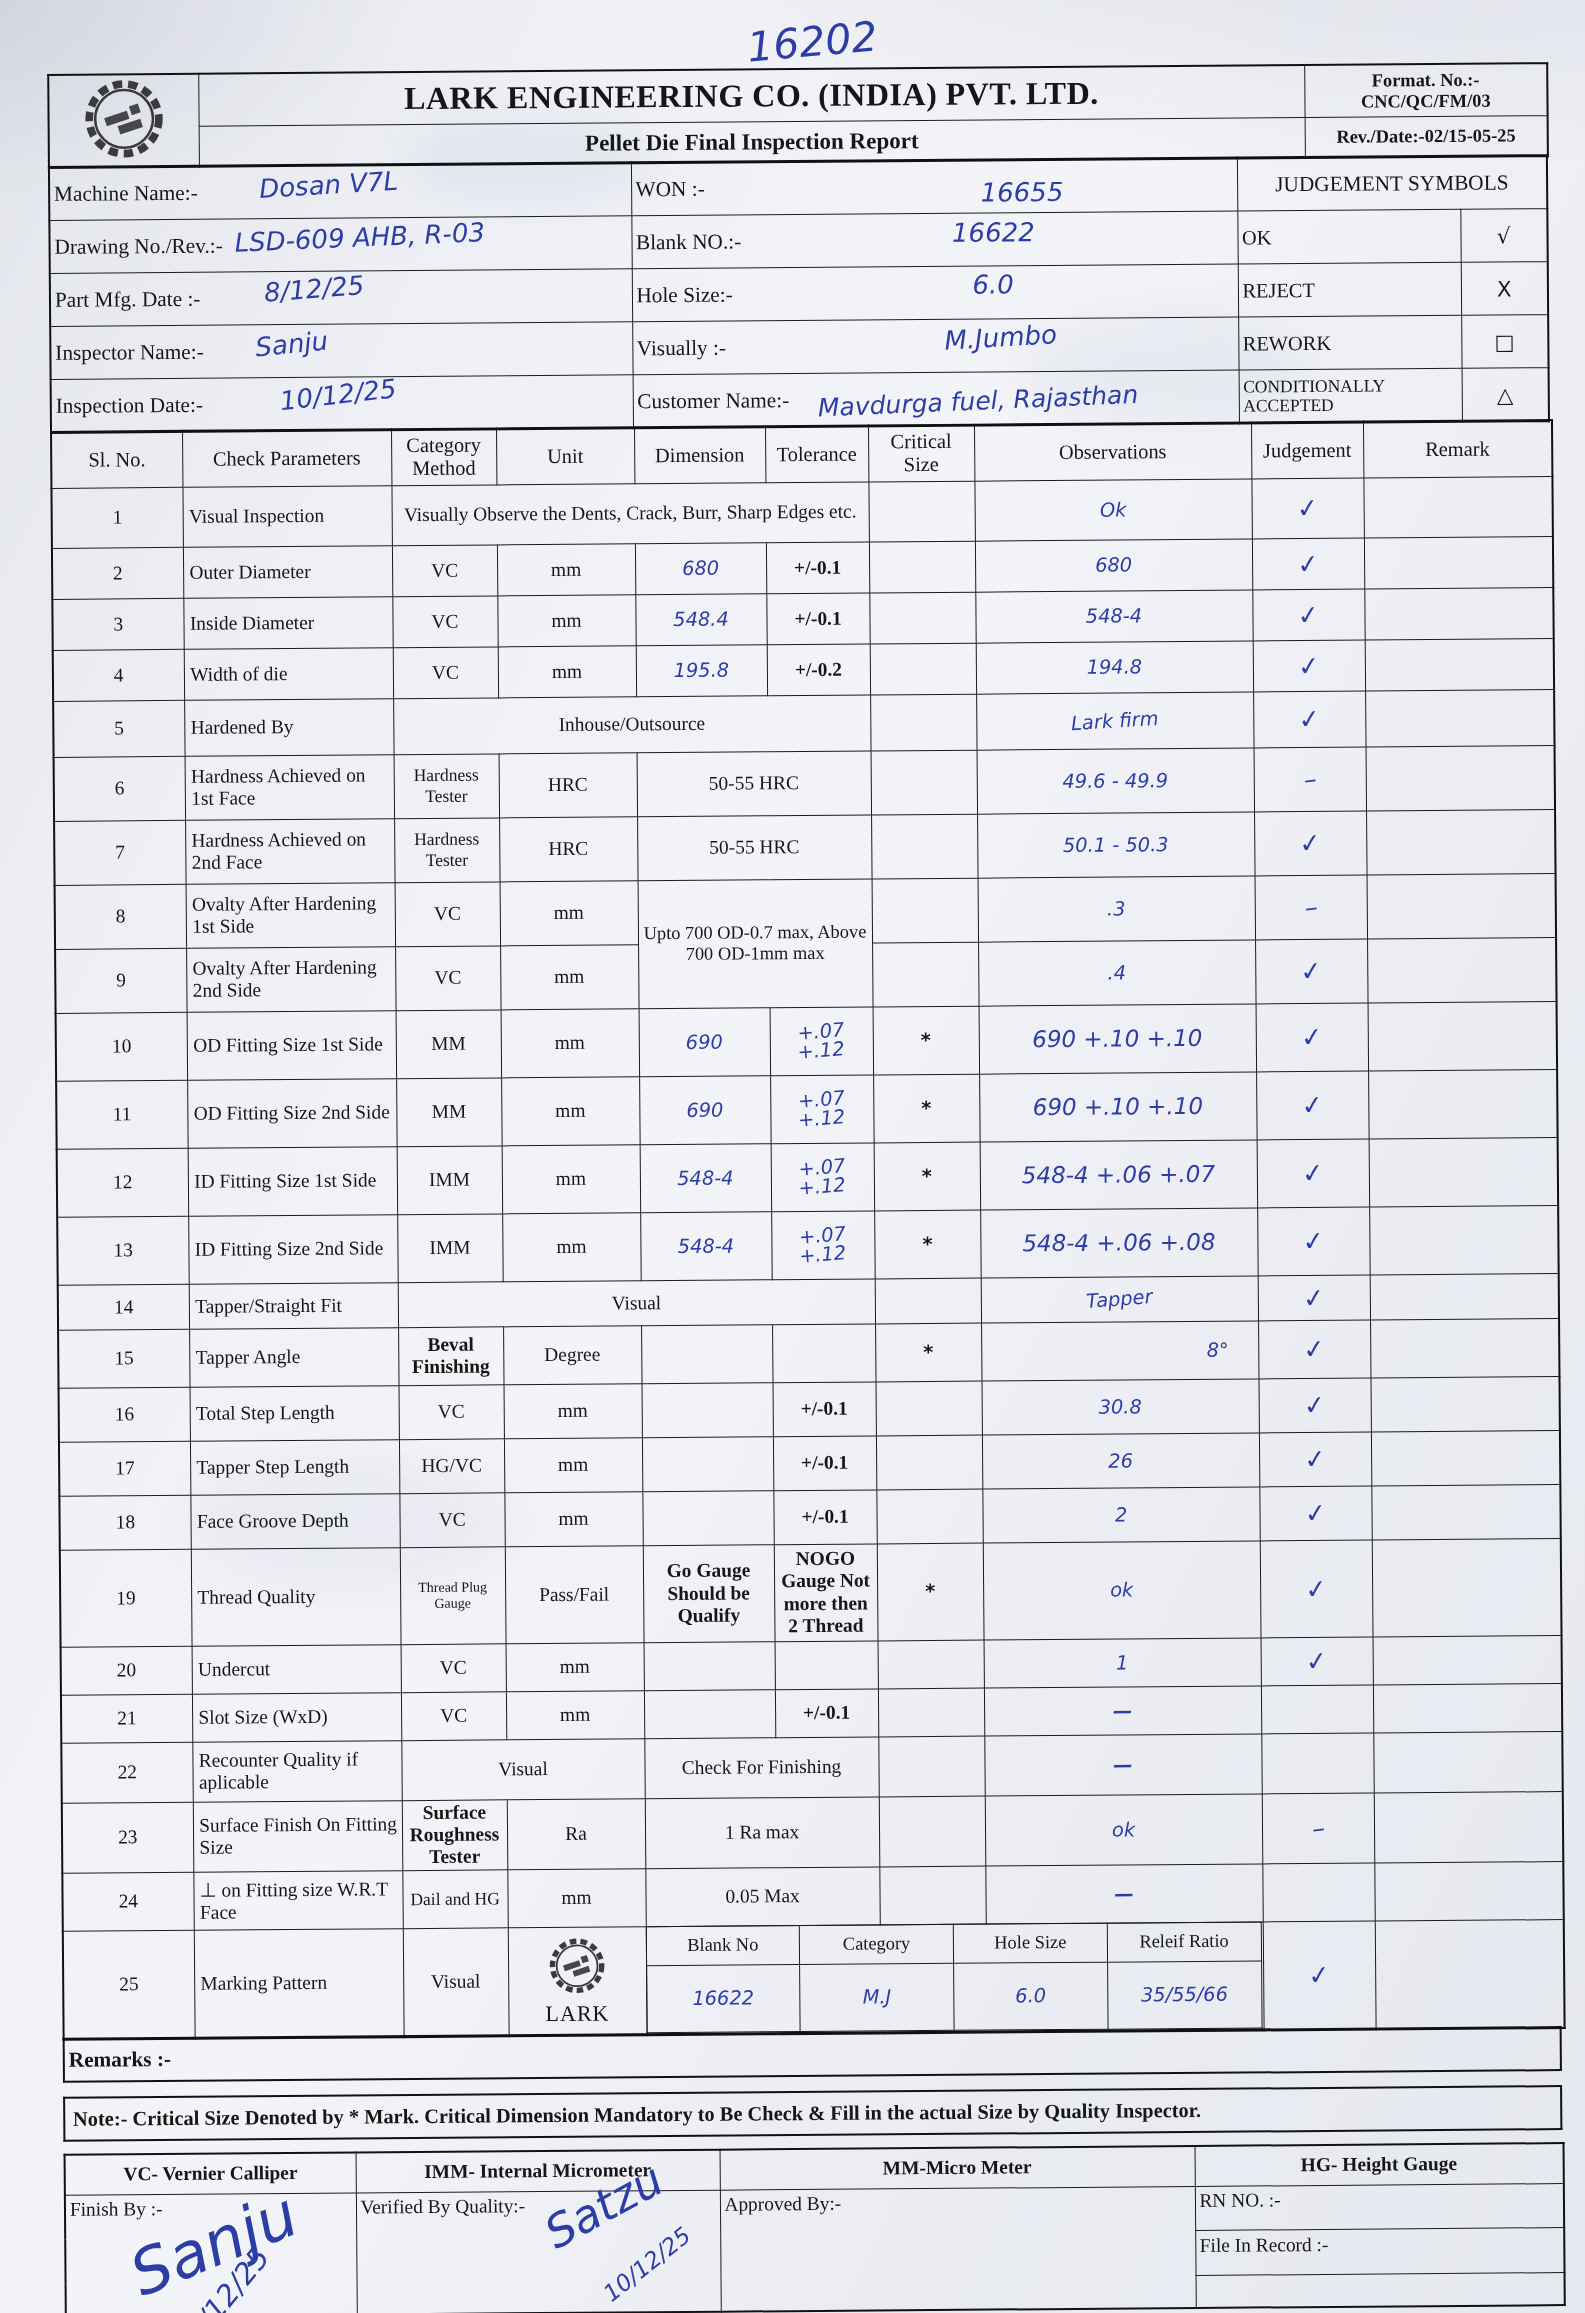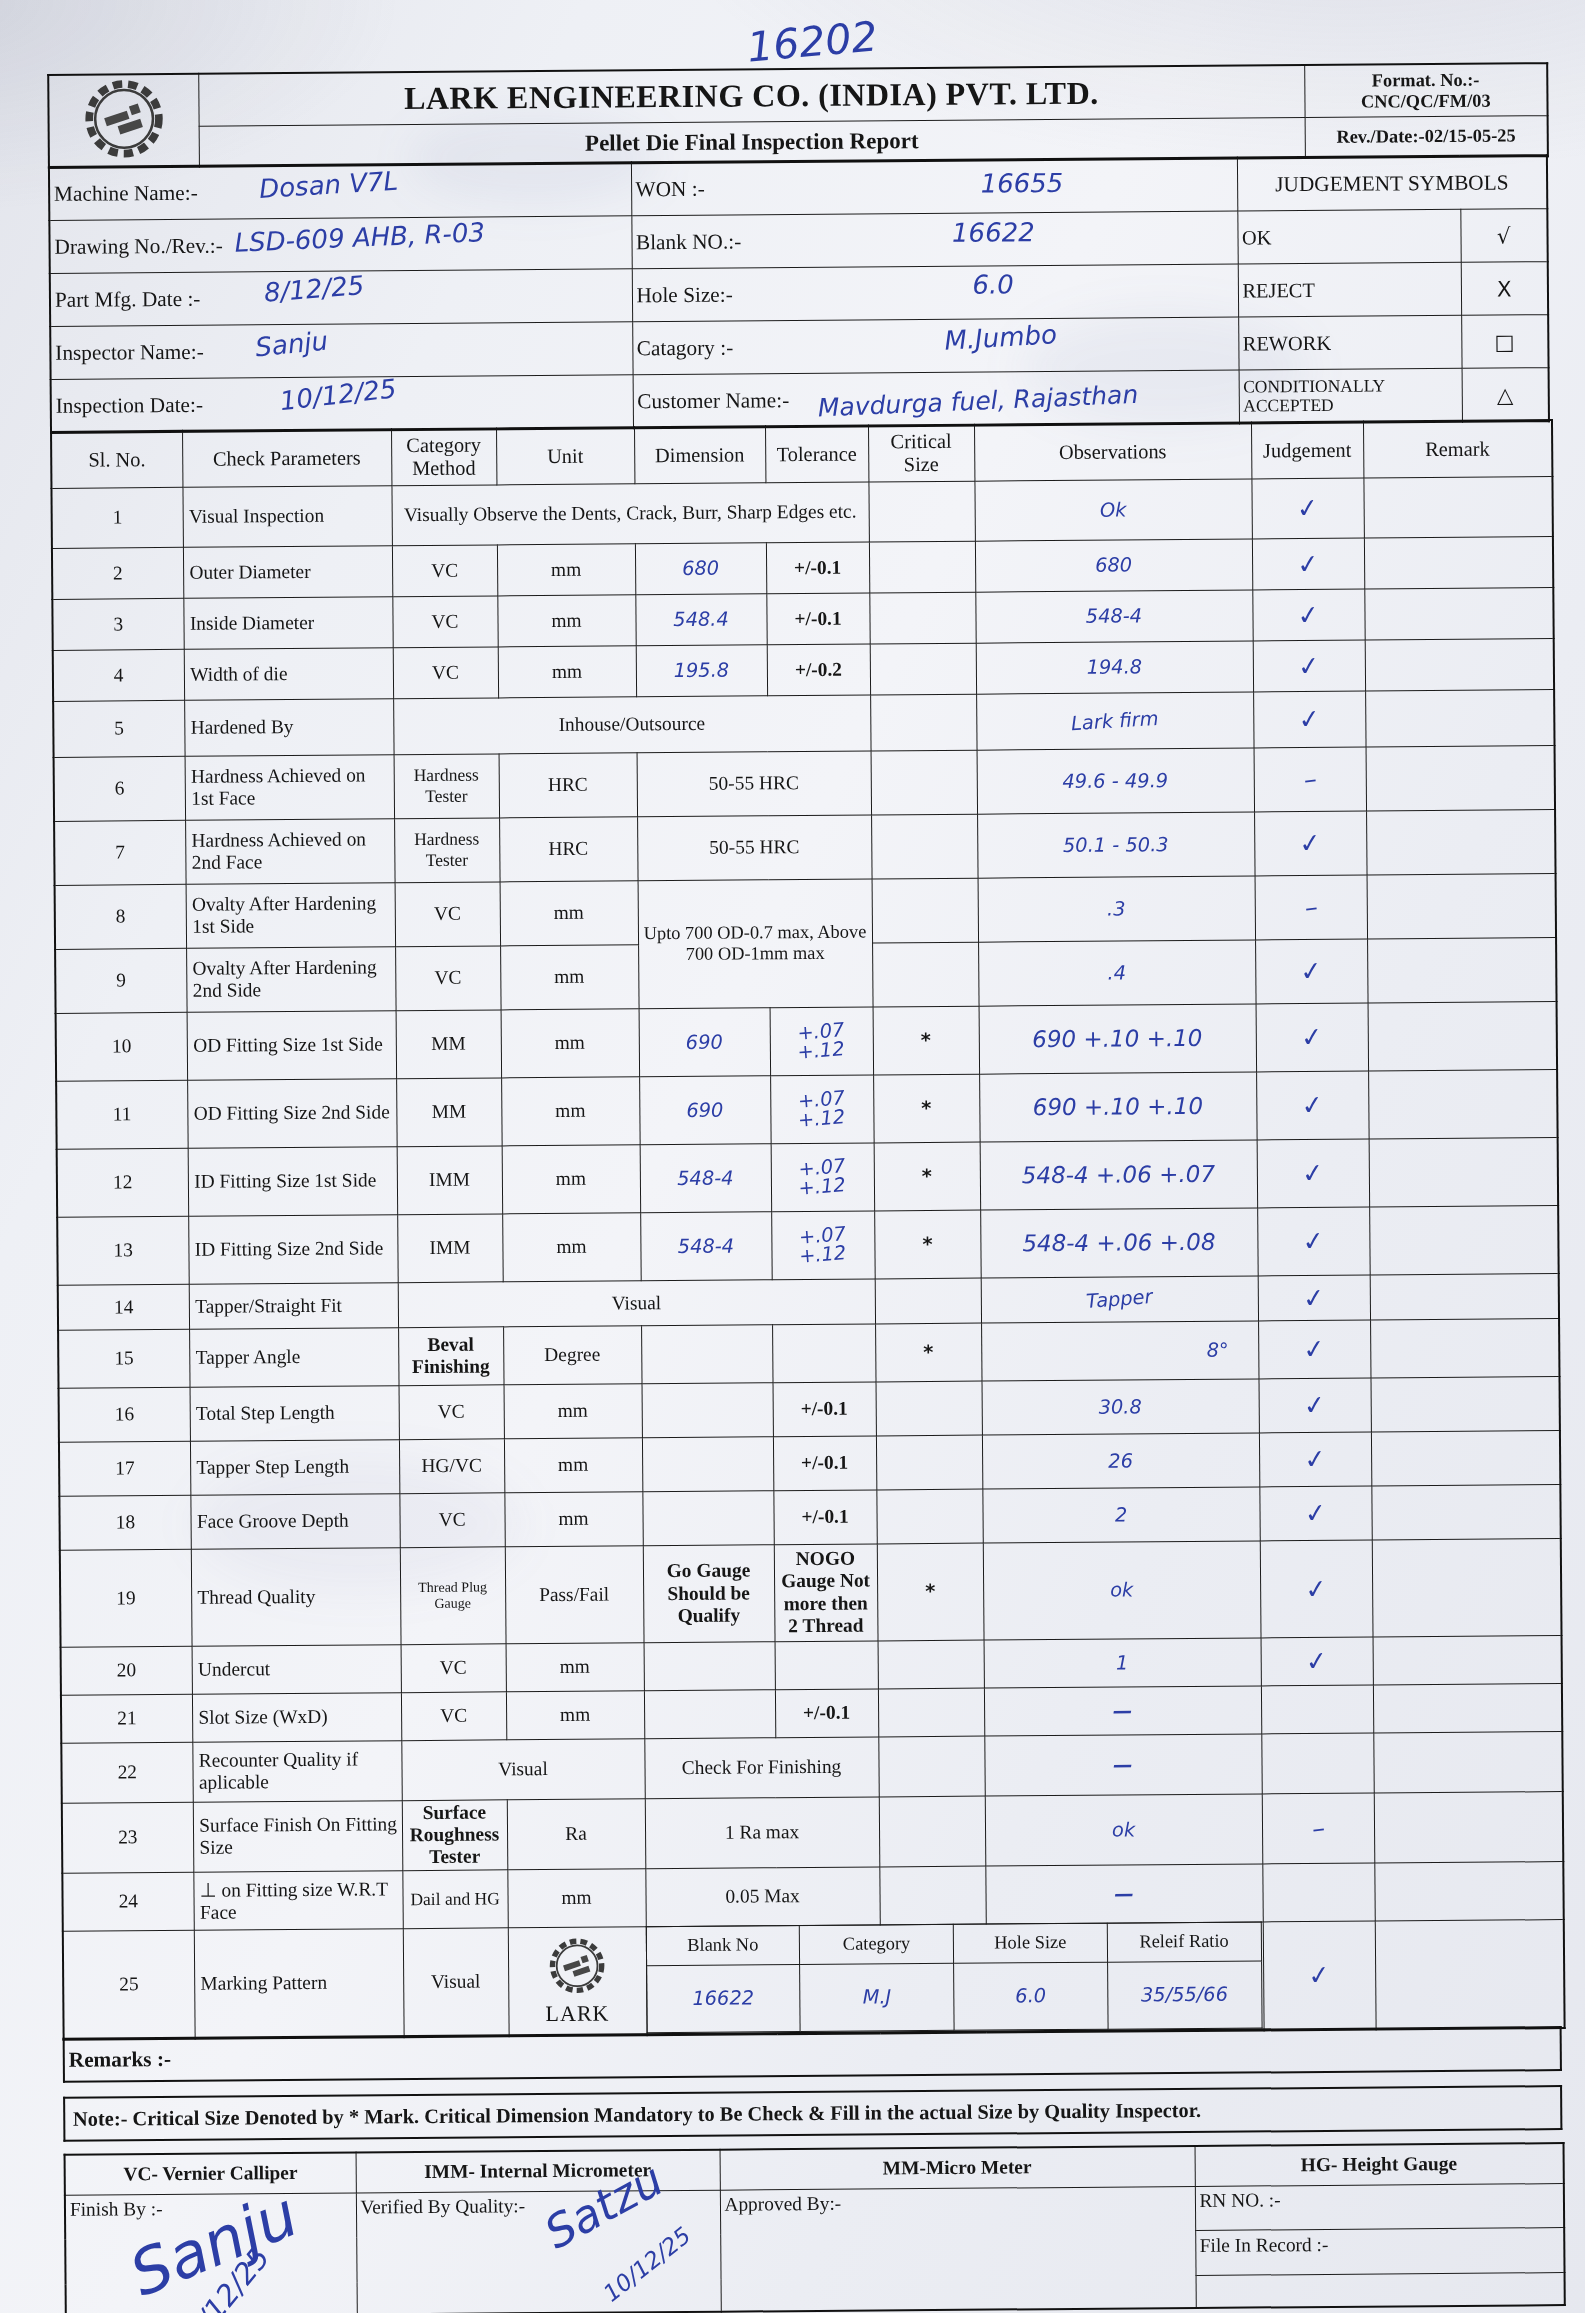--- a/index.html
+++ b/index.html
@@ -99,21 +99,21 @@
         <col style="width:582px">
         <col style="width:606px">
         <col style="width:223px">
         <col style="width:87px">
       </colgroup>
     <tbody>
         <tr>
       <td class="rel"><span class="lbl">Machine Name:-</span>
           <span class="hw ival" style="position:absolute;left:209px;top:3.9px;transform:rotate(-3deg);">Dosan V7L</span></td>
       <td class="rel"><span class="lbl">WON :-</span>
-          <span class="hw ival" style="position:absolute;left:349px;top:8px;">16655</span></td>
+          <span class="hw ival" style="position:absolute;left:349px;top:17px;">16655</span></td>
       <td colspan="2" class="judT">JUDGEMENT SYMBOLS</td>
     </tr>
     <tr>
       <td class="rel"><span class="lbl">Drawing No./Rev.:-</span>
           <span class="hw ival" style="position:absolute;left:184px;top:3.9px;transform:rotate(-2deg);">LSD-609 AHB, R-03</span></td>
       <td class="rel"><span class="lbl">Blank NO.:-</span>
           <span class="hw ival" style="position:absolute;left:320px;top:3.9px;">16622</span></td>
       <td style="font-size:20.4px;">OK</td>
       <td class="sym">√</td>
     </tr>
@@ -121,21 +121,21 @@
       <td class="rel"><span class="lbl">Part Mfg. Date :-</span>
           <span class="hw ival" style="position:absolute;left:213px;top:1.9px;transform:rotate(-4deg);">8/12/25</span></td>
       <td class="rel"><span class="lbl">Hole Size:-</span>
           <span class="hw ival" style="position:absolute;left:340px;top:2.9px;">6.0</span></td>
       <td style="font-size:20.4px;">REJECT</td>
       <td class="sym">X</td>
     </tr>
     <tr>
       <td class="rel"><span class="lbl">Inspector Name:-</span>
           <span class="hw ival" style="position:absolute;left:204px;top:3.9px;transform:rotate(-5deg);">Sanju</span></td>
-      <td class="rel"><span class="lbl">Catagory :-</span>
+      <td class="rel"><span class="lbl">Visually :-</span>
           <span class="hw ival" style="position:absolute;left:311px;top:2.9px;transform:rotate(-3deg);">M.Jumbo</span></td>
       <td style="font-size:20.4px;">REWORK</td>
       <td class="sym">□</td>
     </tr>
     <tr>
       <td class="rel"><span class="lbl">Inspection Date:-</span>
           <span class="hw ival" style="position:absolute;left:228px;top:1.9px;transform:rotate(-6deg);">10/12/25</span></td>
       <td class="rel"><span class="lbl">Customer Name:-</span>
           <span class="hw ival" style="position:absolute;left:184px;top:13.6px;transform:rotate(-2deg);font-size:25px;">Mavdurga fuel, Rajasthan</span></td>
       <td style="font-size:17.5px;line-height:1.1;">CONDITIONALLY ACCEPTED</td>

